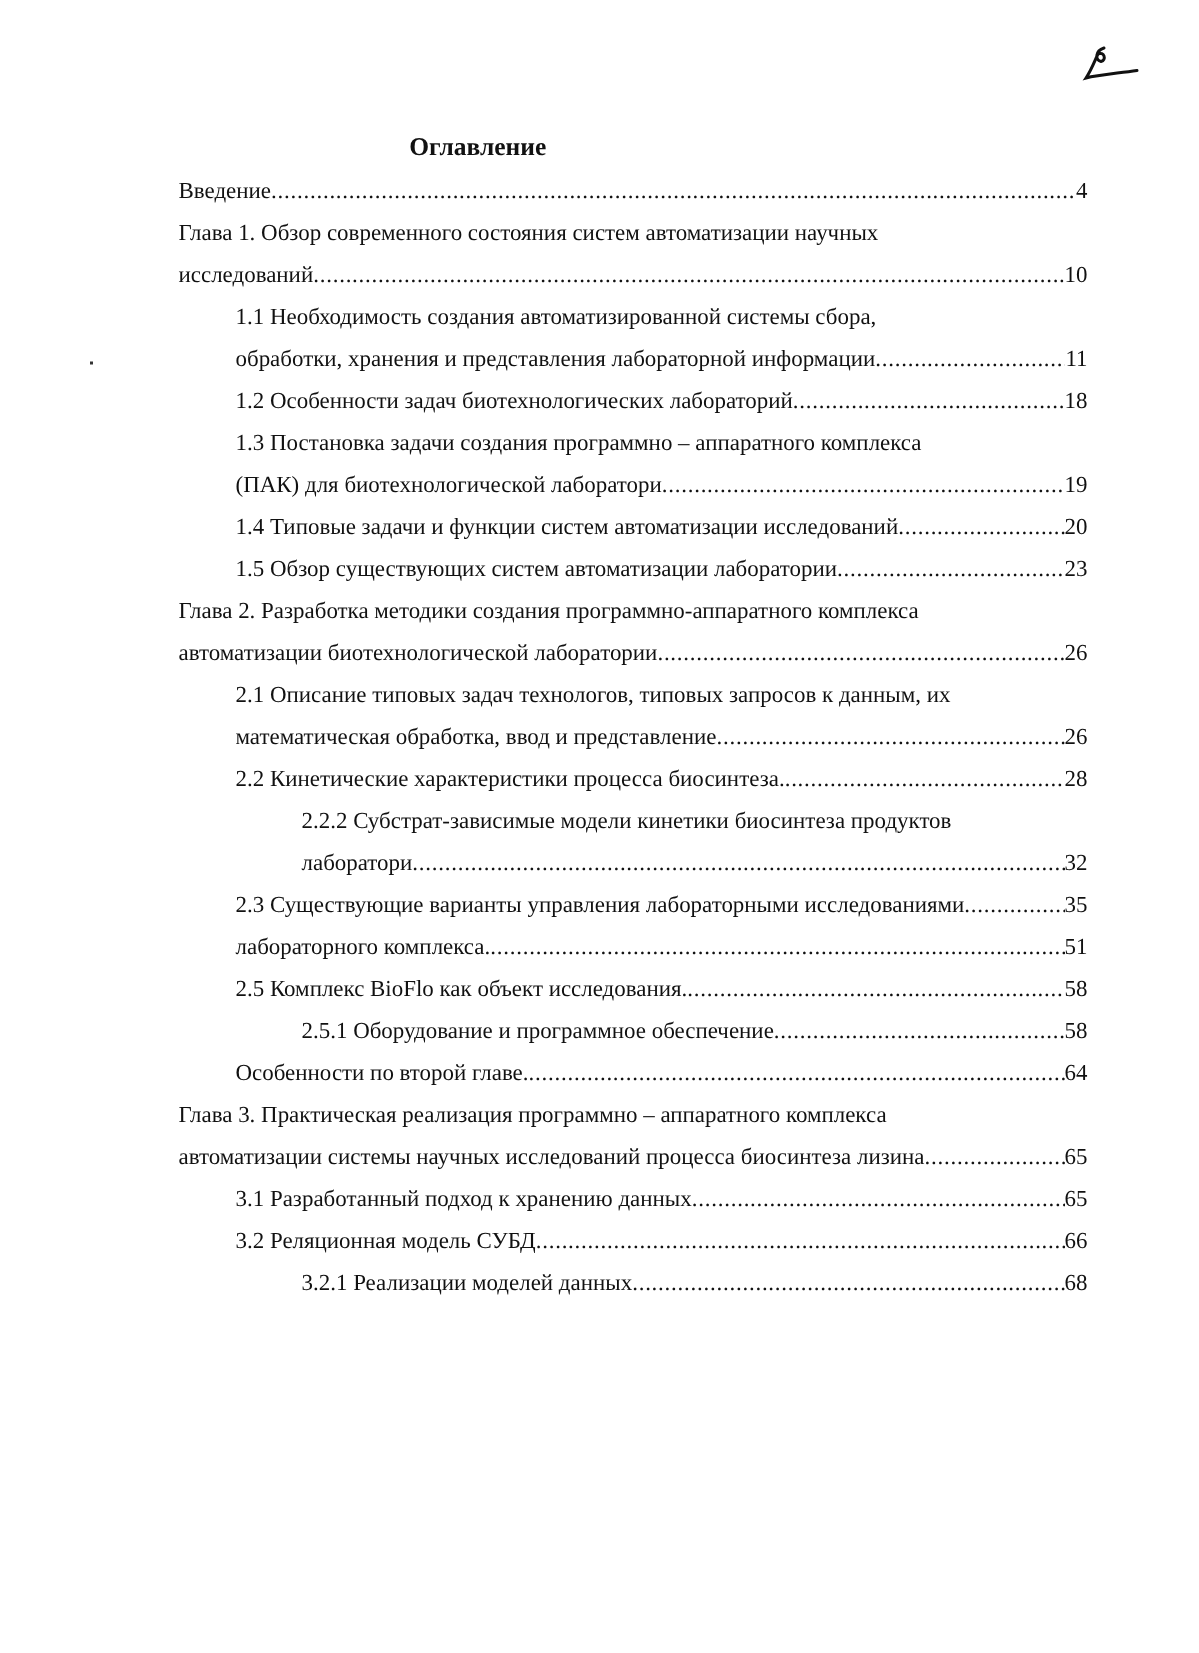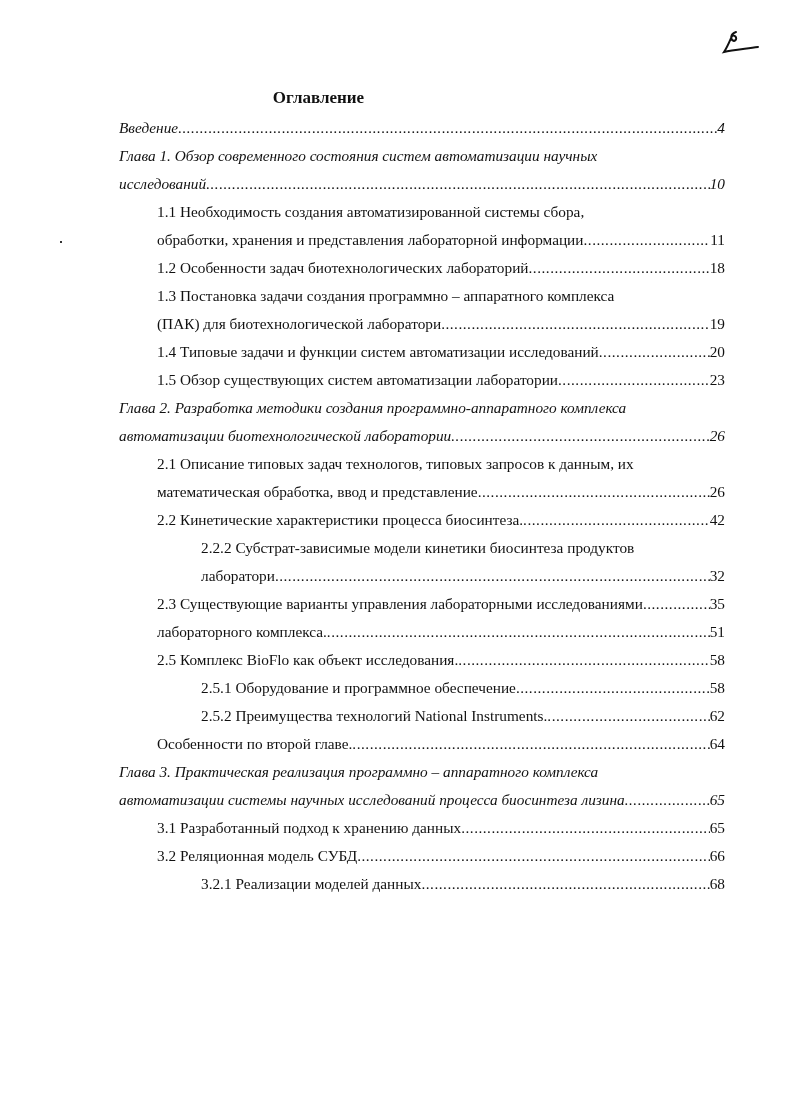--- a/index.html
+++ b/index.html
@@ -48,21 +48,21 @@
     }
     .toc-line {
       height: 28px;
       line-height: 28px;
       font-size: 15.3px;
       display: flex;
       align-items: baseline;
       white-space: nowrap;
       overflow: hidden;
     }
-    .lvl-0 { padding-left: 0; font-style: italic; }
+    .lvl-0 { padding-left: 0; }
     .lvl-1 { padding-left: 38px; }
     .lvl-2 { padding-left: 82px; }
     .toc-text { flex: 0 0 auto; }
     .toc-leader {
       flex: 1 1 auto;
       overflow: hidden;
       letter-spacing: 0.5px;
       min-width: 0;
     }
     .toc-leader::before {
@@ -160,21 +160,21 @@
       <div class="toc-line lvl-1">
         <span class="toc-text">математическая обработка, ввод и  представление</span>
         <span class="toc-leader"></span>
         <span class="toc-page">26</span>
       </div>
     </div>
     <div>
       <div class="toc-line lvl-1">
         <span class="toc-text">2.2 Кинетические характеристики процесса биосинтеза.</span>
         <span class="toc-leader"></span>
-        <span class="toc-page">42</span>
+        <span class="toc-page">28</span>
       </div>
     </div>
     <div>
       <div class="toc-line lvl-2">
         <span class="toc-text">2.2.2 Субстрат-зависимые модели кинетики биосинтеза продуктов</span>
       </div>
       <div class="toc-line lvl-2">
         <span class="toc-text">лаборатори</span>
         <span class="toc-leader"></span>
         <span class="toc-page">32</span>
@@ -202,27 +202,20 @@
       </div>
     </div>
     <div>
       <div class="toc-line lvl-2">
         <span class="toc-text">2.5.1 Оборудование и программное обеспечение</span>
         <span class="toc-leader"></span>
         <span class="toc-page">58</span>
       </div>
     </div>
     <div>
-      <div class="toc-line lvl-2">
-        <span class="toc-text">2.5.2 Преимущества технологий National Instruments.</span>
-        <span class="toc-leader"></span>
-        <span class="toc-page">62</span>
-      </div>
-    </div>
-    <div>
       <div class="toc-line lvl-1">
         <span class="toc-text">Особенности по второй главе.</span>
         <span class="toc-leader"></span>
         <span class="toc-page">64</span>
       </div>
     </div>
     <div>
       <div class="toc-line lvl-0">
         <span class="toc-text">Глава 3. Практическая реализация программно – аппаратного комплекса</span>
       </div>

